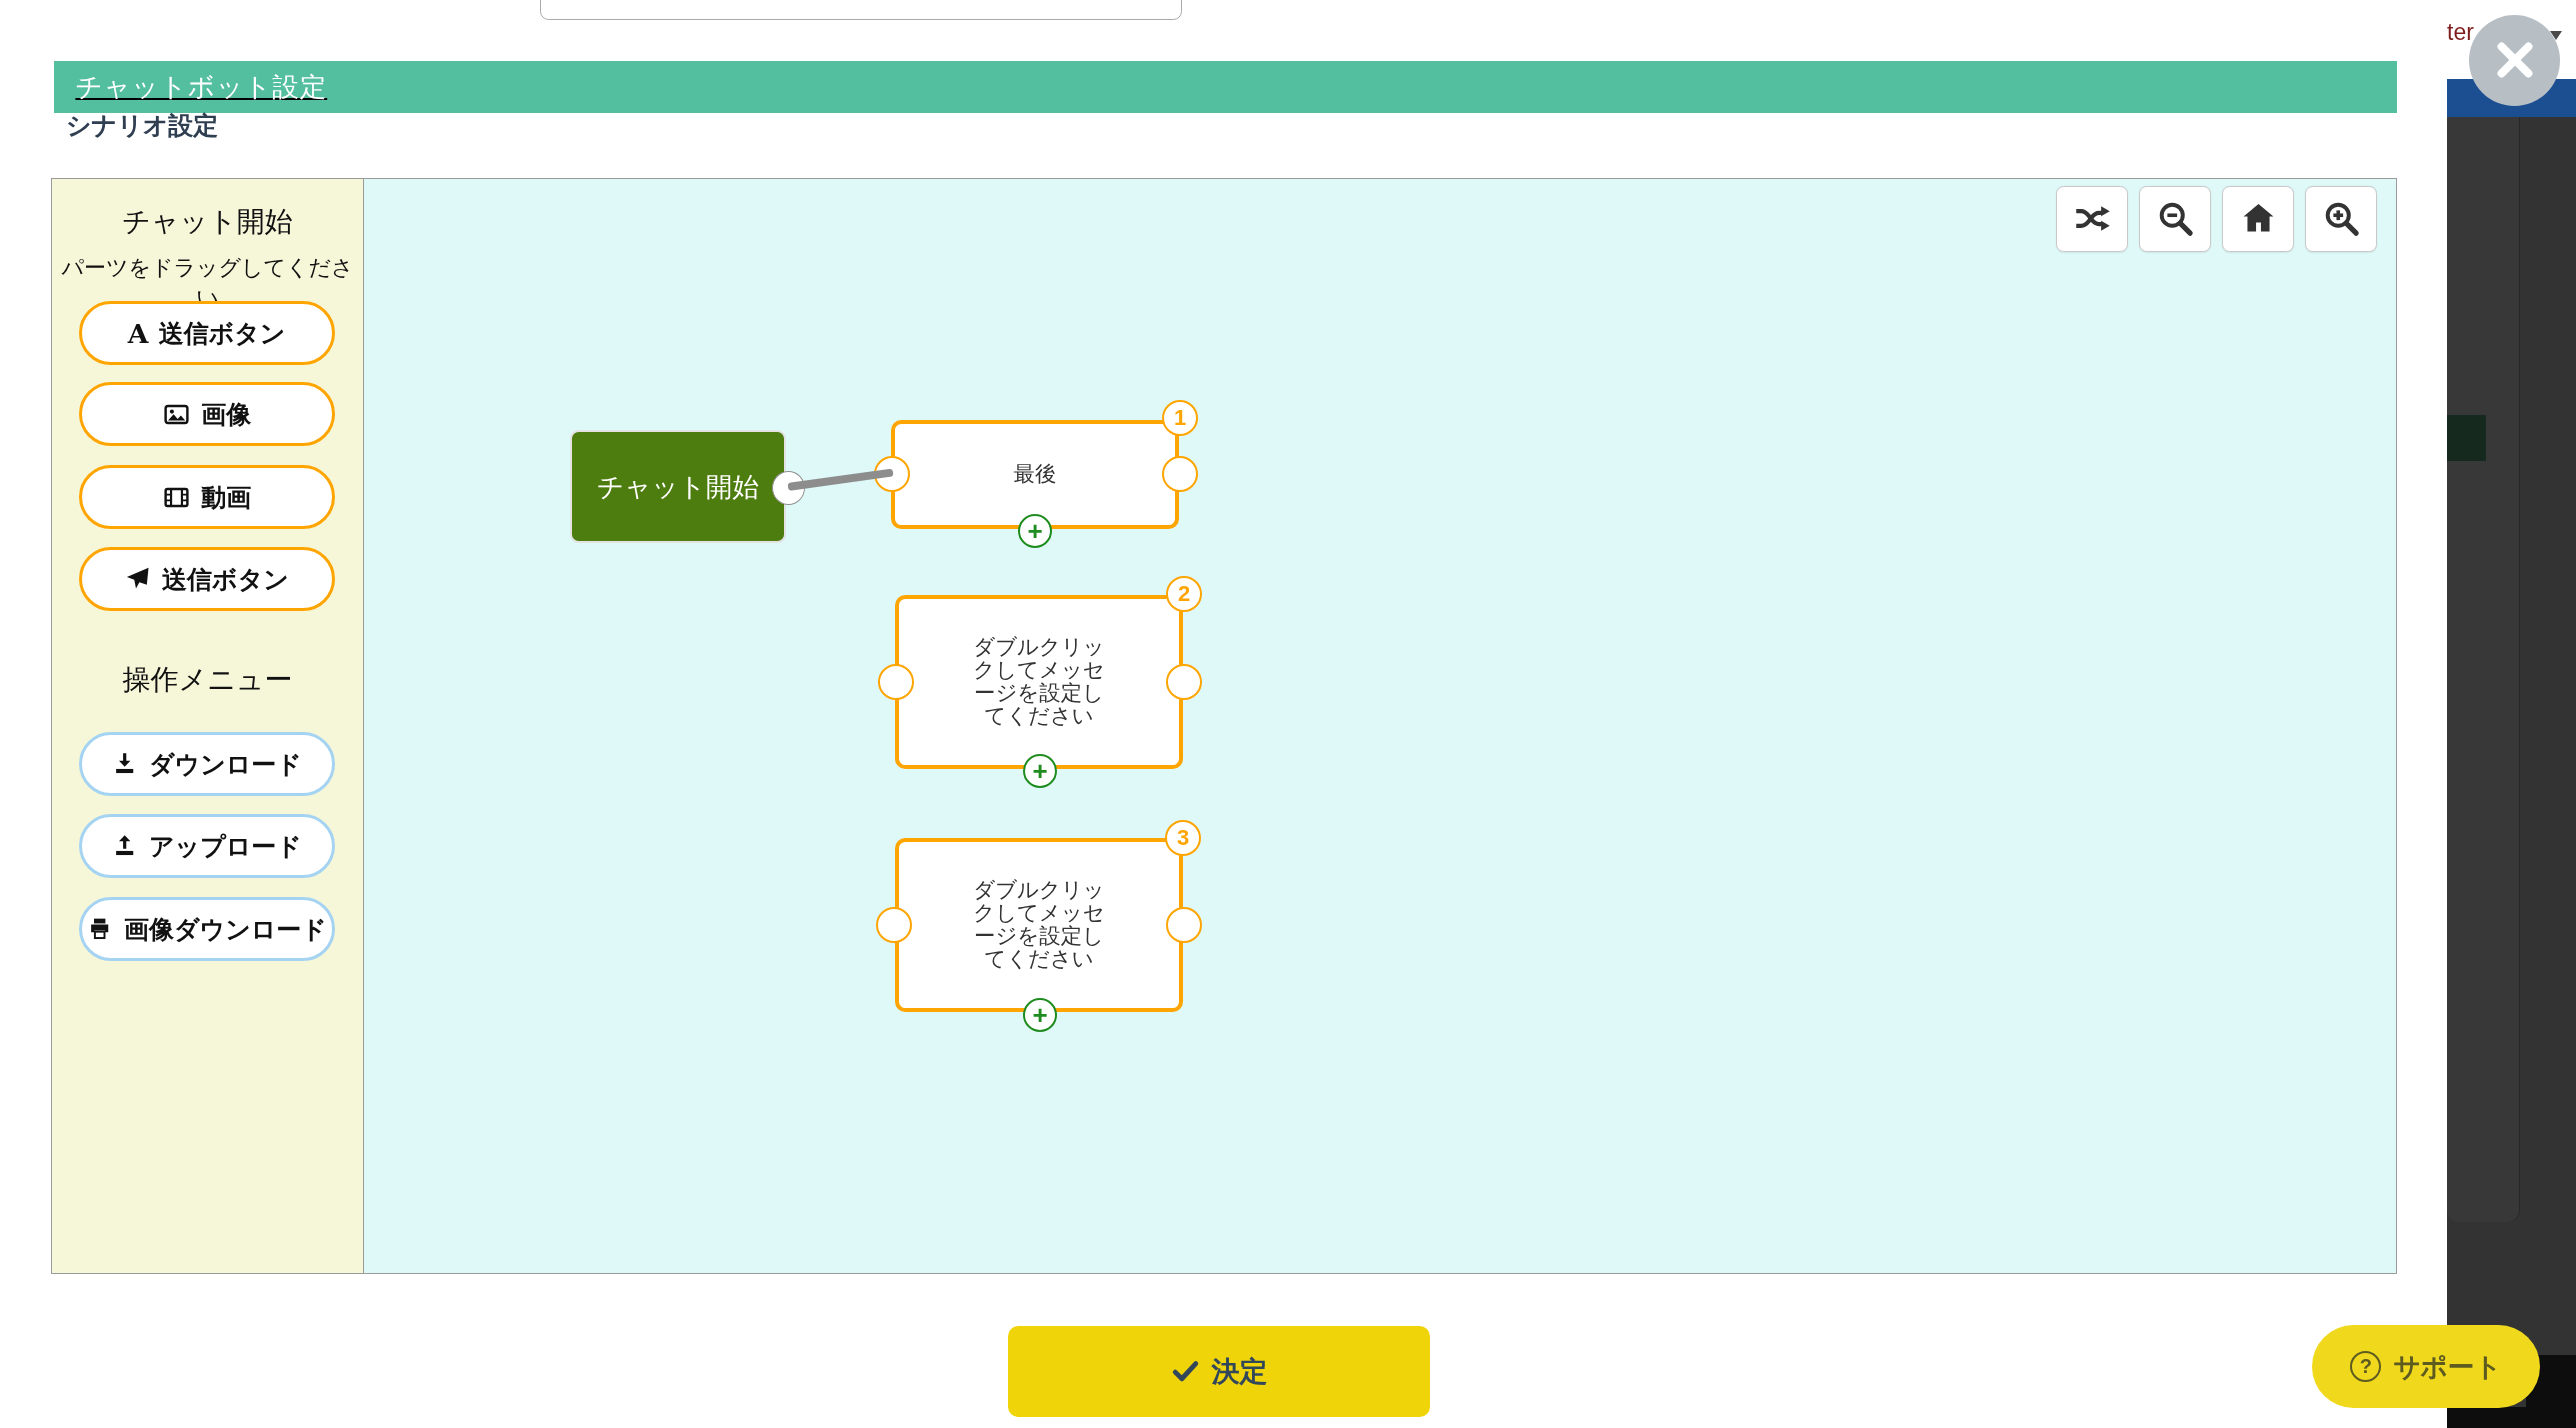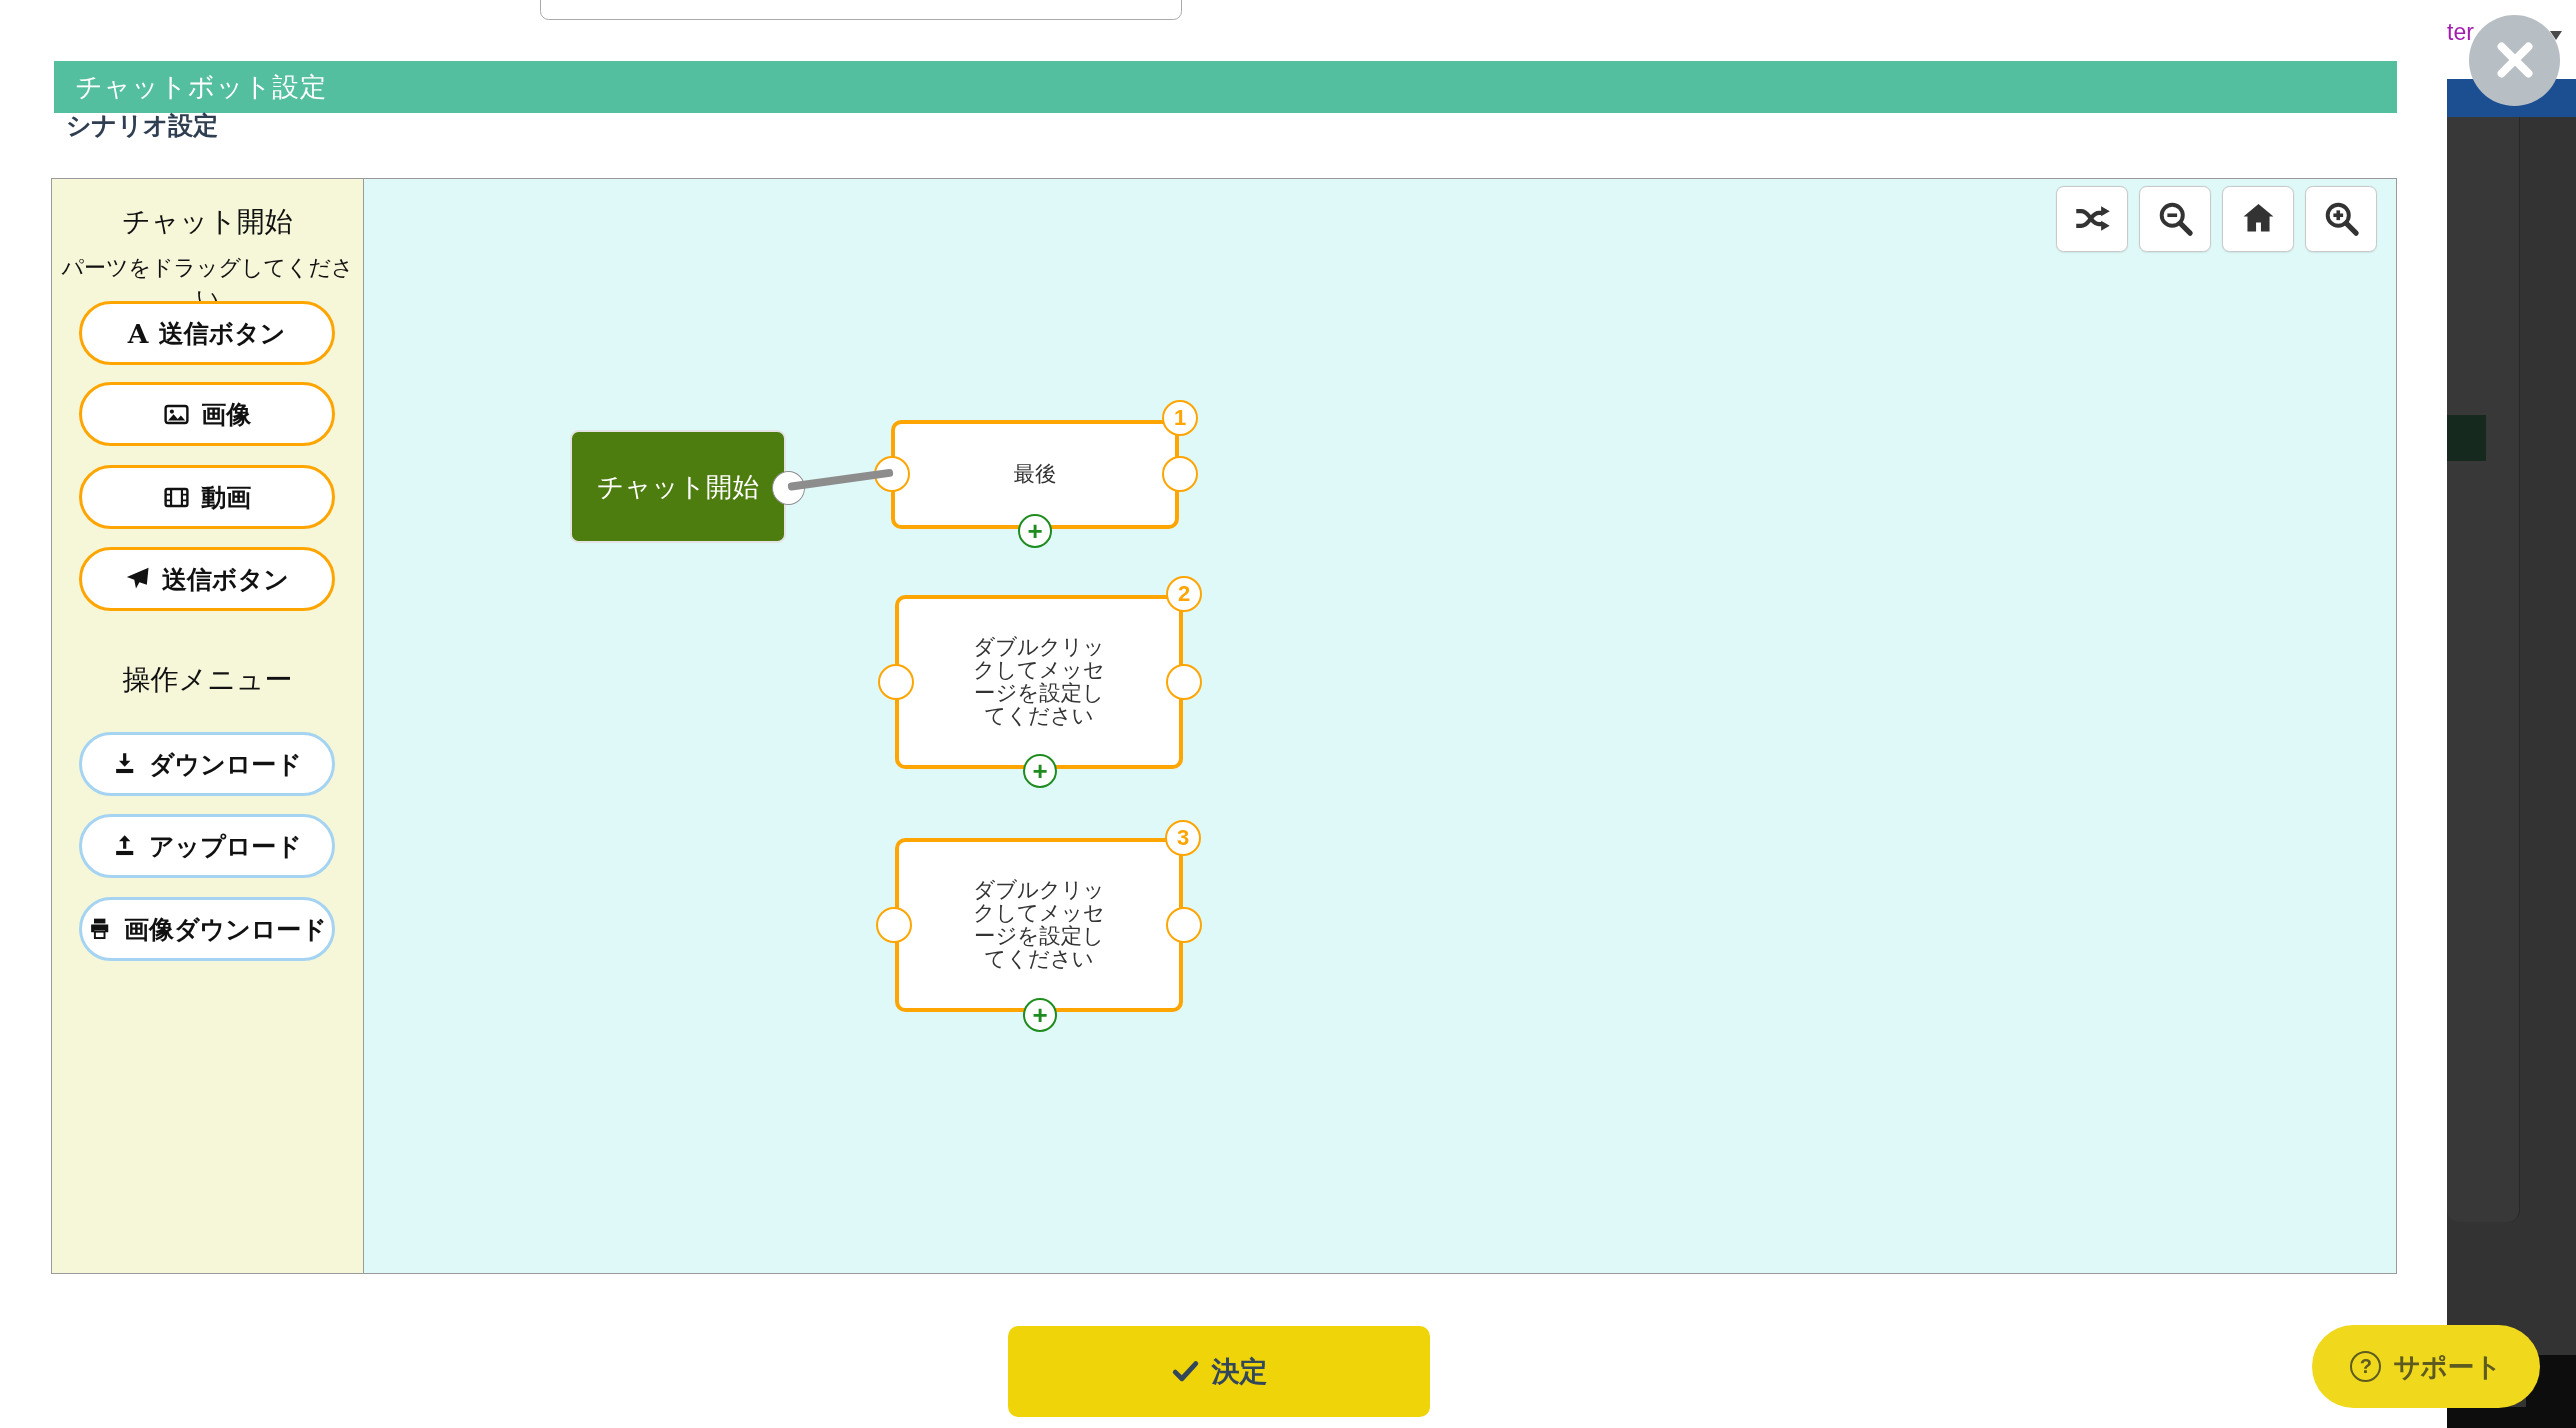--- a/index.html
+++ b/index.html
@@ -1,31 +1,31 @@
 <!DOCTYPE html>
 <html style="font-size:13.7px"><head>
 <meta charset="utf-8">
 <style>
   html,body{margin:0;padding:0;background:#fff;font-family:"Liberation Sans","DejaVu Sans",sans-serif;}
   body{width:2576px;height:1429px;position:relative;overflow:hidden;}
   .abs{position:absolute;}
   
   .bg-header{left:2447px;top:0;width:129px;height:79px;background:#fff;overflow:hidden;}
-  .bg-header .frag{position:absolute;left:0px;top:19px;font-size:23px;color:#a21caf;}
+  .bg-header .frag{position:absolute;left:0px;top:19px;font-size:23px;color:#7f1d1d;}
   .caret{position:absolute;left:103px;top:31px;width:0;height:0;border-left:6.9px solid transparent;border-right:6.9px solid transparent;border-top:9.4px solid #4a4a4a;}
   .bg-nav{left:2447px;top:79px;width:129px;height:38px;background:#1c4e92;}
   .bg-dark{left:2447px;top:117px;width:129px;height:1312px;background:#333333;overflow:hidden;}
   .bg-panel{position:absolute;left:0;top:0;width:72px;height:1105px;background:#383838;border-right:1.7px solid #272727;border-radius:0 0 12px 12px;}
   .bg-green{position:absolute;left:0;top:298px;width:39px;height:46px;background:#15291e;}
   .bg-black-a{position:absolute;left:79px;top:1238px;width:51px;height:74px;background:#0d0d0d;}
   .bg-black-b{position:absolute;left:0;top:1290px;width:129px;height:22px;background:#0d0d0d;}
   
   .modal{left:0;top:0;width:2447px;height:1429px;background:#fff;}
   .top-input{position:absolute;left:540px;top:-33px;width:642px;height:53px;border:1.7px solid #a9a9a9;border-radius:8.6px;background:#fff;box-sizing:border-box;font-size:22px;padding:0 13.7px;}
-  .green-bar{position:absolute;left:54px;top:61px;width:2343px;height:52px;background:#54bf9f;display:flex;align-items:center;}
+  .green-bar{position:absolute;left:54px;top:61px;width:2343px;height:52px;background:#54bf9f;display:flex;align-items:center;text-decoration:underline;}
   .green-bar span{color:#fff;font-size:26.6px;padding-left:21.4px;letter-spacing:0.9px;}
   .section-title{position:absolute;left:66px;top:109px;font-size:25px;font-weight:bold;color:#2f3e51;}
   .container{position:absolute;left:51px;top:178px;width:2346px;height:1096px;border:1.7px solid #9a9a9a;box-sizing:border-box;display:flex;}
   
   .sidebar{width:312px;background:#f6f7d9;border-right:1.7px solid #9a9a9a;box-sizing:border-box;position:relative;flex:none;}
   .menu-title{position:absolute;width:100%;text-align:center;font-size:28px;color:#111;}
   .menu-hint{position:absolute;width:100%;text-align:center;font-size:22px;color:#111;}
   .pill{position:absolute;left:26.6px;width:256px;height:64px;border-radius:34px;background:#fff;box-sizing:border-box;display:flex;align-items:center;justify-content:center;gap:10.3px;font-size:25px;font-weight:600;color:#111;cursor:pointer;}
   .pill-orange{border:3.4px solid #ffa502;}
   .pill-blue{border:3.4px solid #a5d3f2;}

